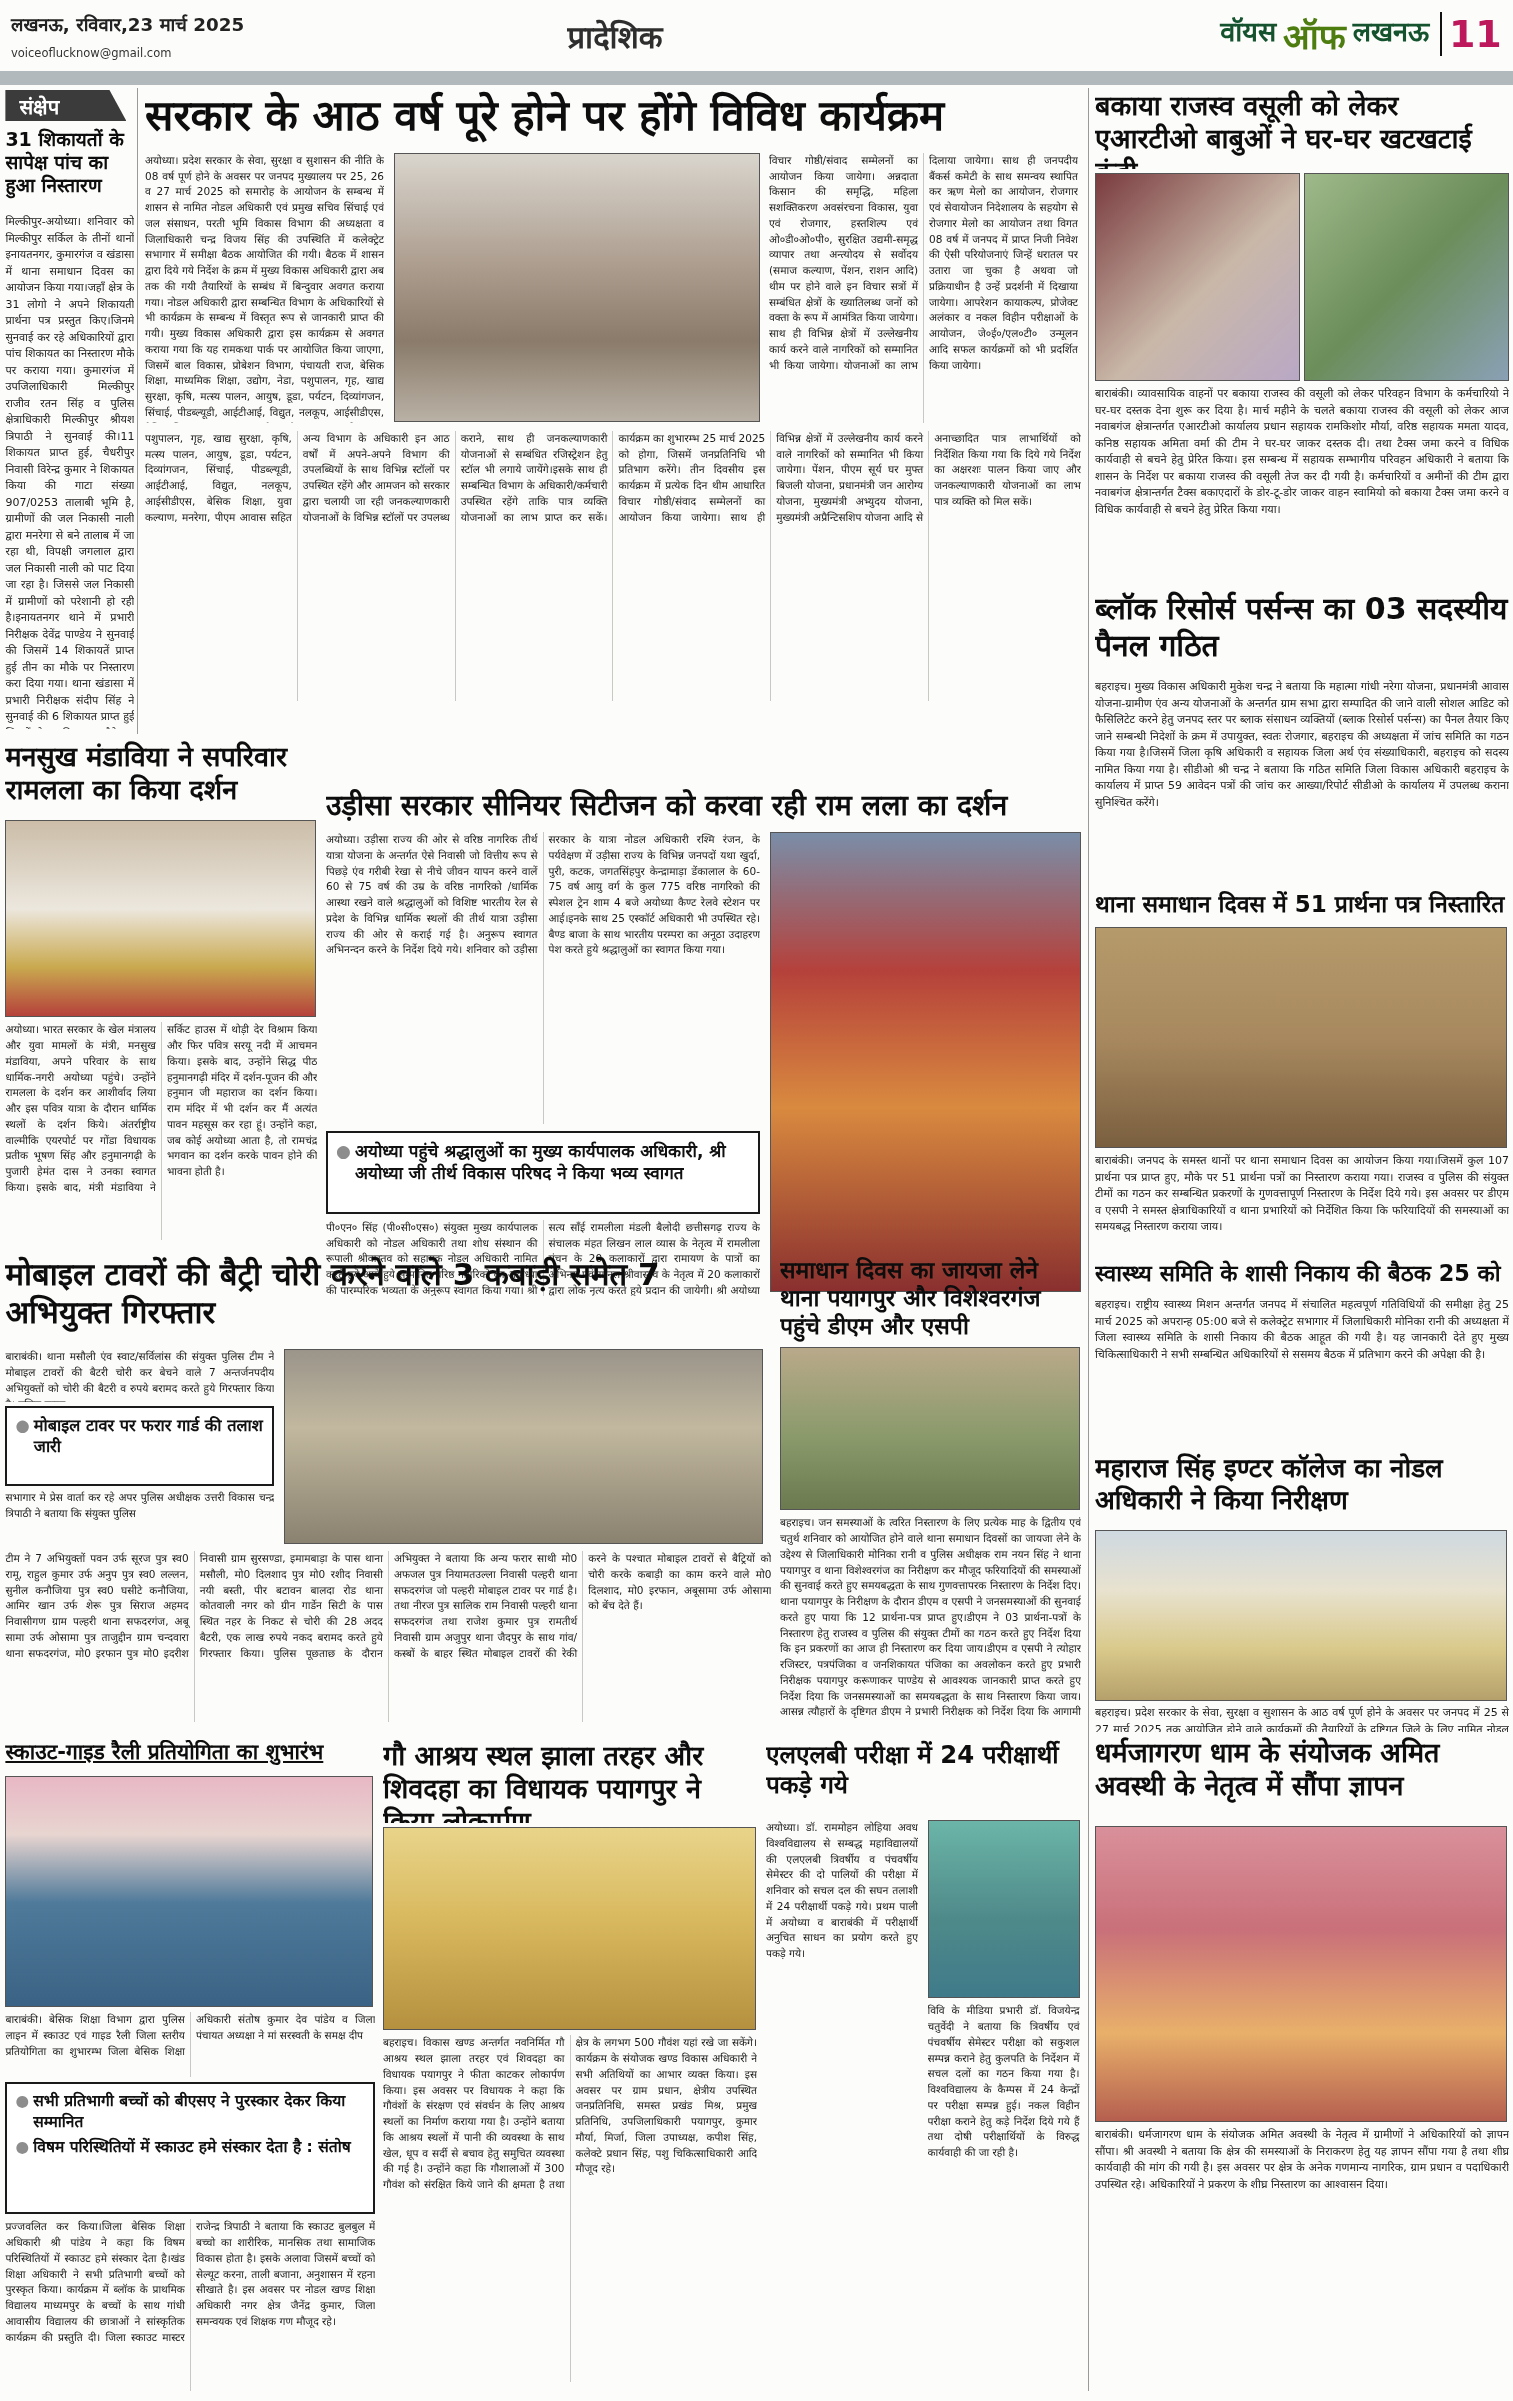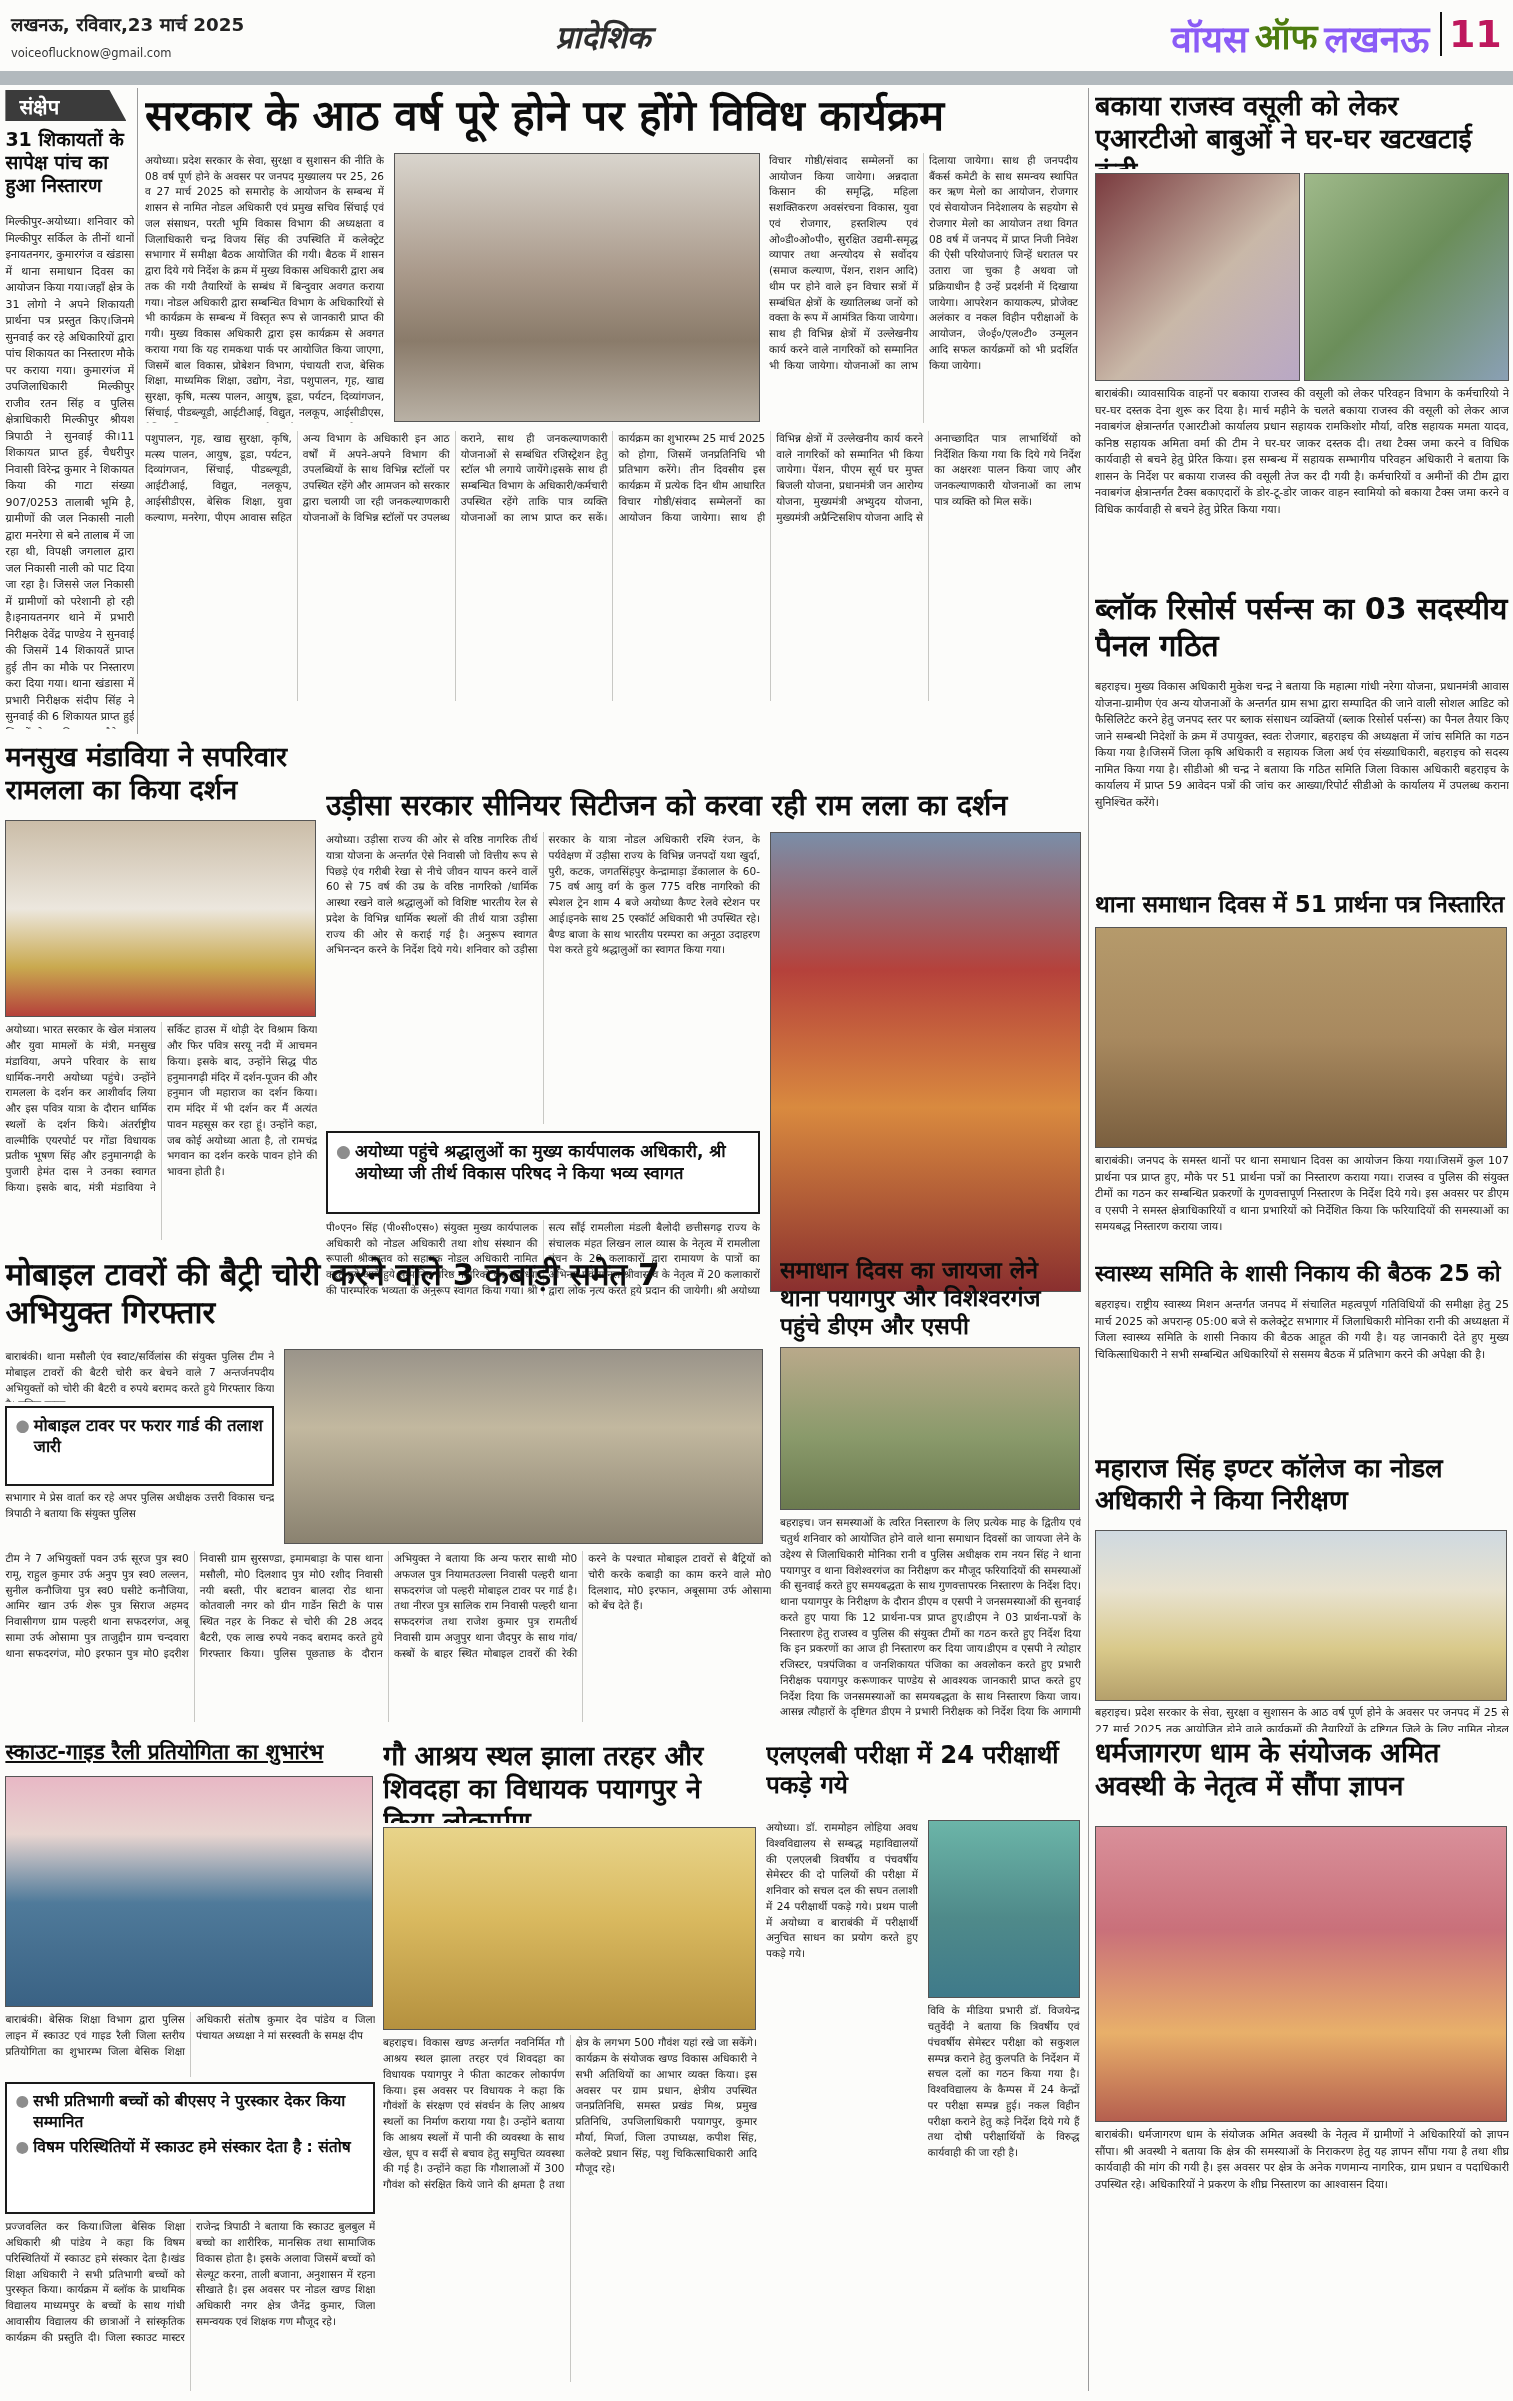--- a/index.html
+++ b/index.html
@@ -3,21 +3,21 @@
 <meta charset="utf-8">
 <style>
   html,body{margin:0;padding:0;background:#e8e8e4;}
   #page{position:relative;width:1514px;height:2401px;background:#fcfcfa;font-family:"DejaVu Sans",sans-serif;color:#111;overflow:hidden;}
   .abs{position:absolute;}
   
   .date-line{font-size:18.3px;font-weight:800;color:#222;}
   .email{font-size:11.5px;color:#333;margin-top:9.5px;}
   .section-title{font-size:31px;font-weight:900;color:#2e2e2e;}
   .brand{display:flex;align-items:flex-start;gap:6.8px;}
-  .brand .b1,.brand .b3{font-size:37px;font-weight:900;color:#8b5cf6;text-align:right;}
+  .brand .b1,.brand .b3{font-size:27px;font-weight:900;color:#14532d;text-align:right;}
   .brand .b2{font-size:35px;font-weight:900;color:#4d7c0f;}
   .pageno{font-size:38px;font-weight:900;color:#be185d;border-left:2.7px solid #111;padding-left:6.8px;margin-left:4.1px;}
   .graybar{background:#b2b9bd;height:13.6px;left:0;width:1514px;top:71px;}
   .vrule{background:#9a9a9a;width:1.4px;}
   
   .hl{font-weight:900;color:#0d0d0d;line-height:1.22;overflow:hidden;}
   .hl.nowrap{white-space:nowrap;}
   .kicker{font-weight:800;color:#151515;line-height:1.3;overflow:hidden;}
   .body-txt{font-size:10.5px;line-height:1.5;text-align:justify;color:#1a1a1a;overflow:hidden;column-gap:11px;column-rule:0.7px solid #c8c8c4;}
   .photo{border:0.7px solid #555;box-sizing:border-box;}
@@ -28,21 +28,21 @@
 </style>
 </head>
 <body>
 
 <div id="page">
 
   <div class="abs" style="left:11px;top:11px;">
     <div class="date-line">लखनऊ, रविवार,23 मार्च 2025</div>
     <div class="email">voiceoflucknow@gmail.com</div>
   </div>
-  <div class="abs" style="left:4px;top:15px;width:1198px;text-align:center;font-style:italic;">
+  <div class="abs" style="left:16px;top:15px;width:1198px;text-align:center;">
     <span class="section-title">प्रादेशिक</span>
   </div>
   <div class="abs brand" style="right:12.2px;top:12.2px;">
     <span class="b1">वॉयस</span>
     <span class="b2">ऑफ</span>
     <span class="b3">लखनऊ</span>
     <span class="pageno">11</span>
   </div>
   <div class="abs graybar"></div>
 

